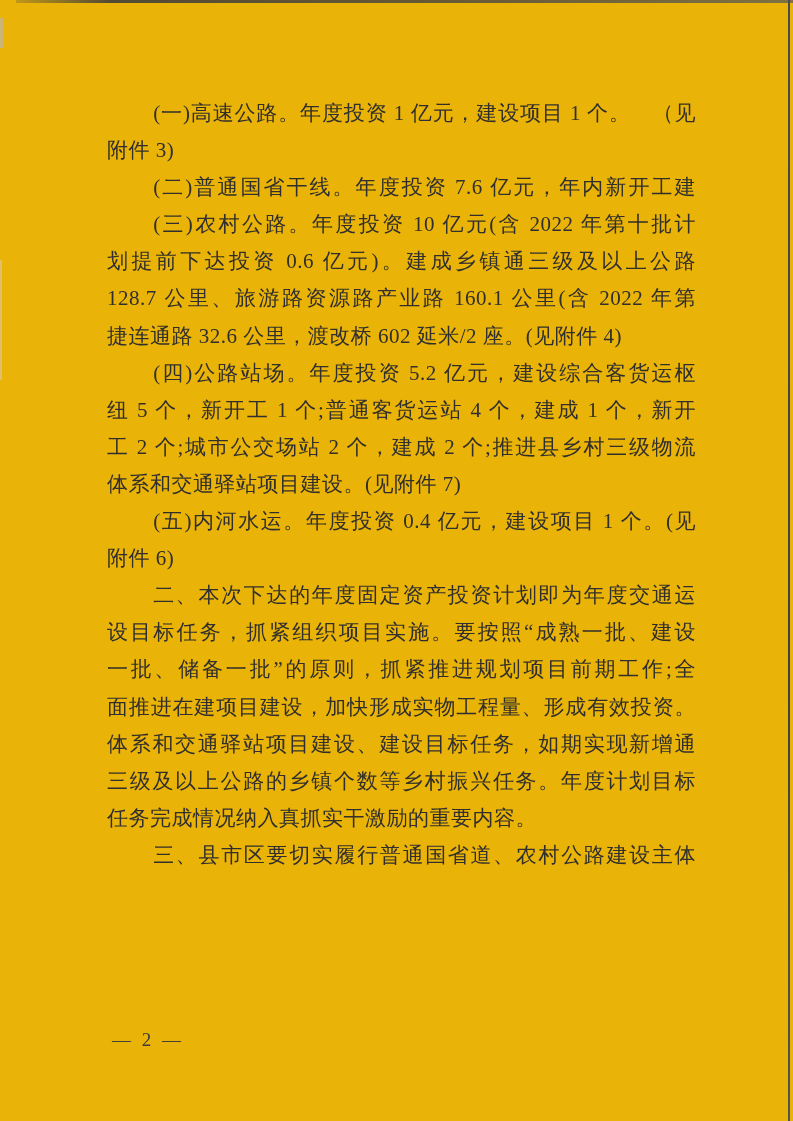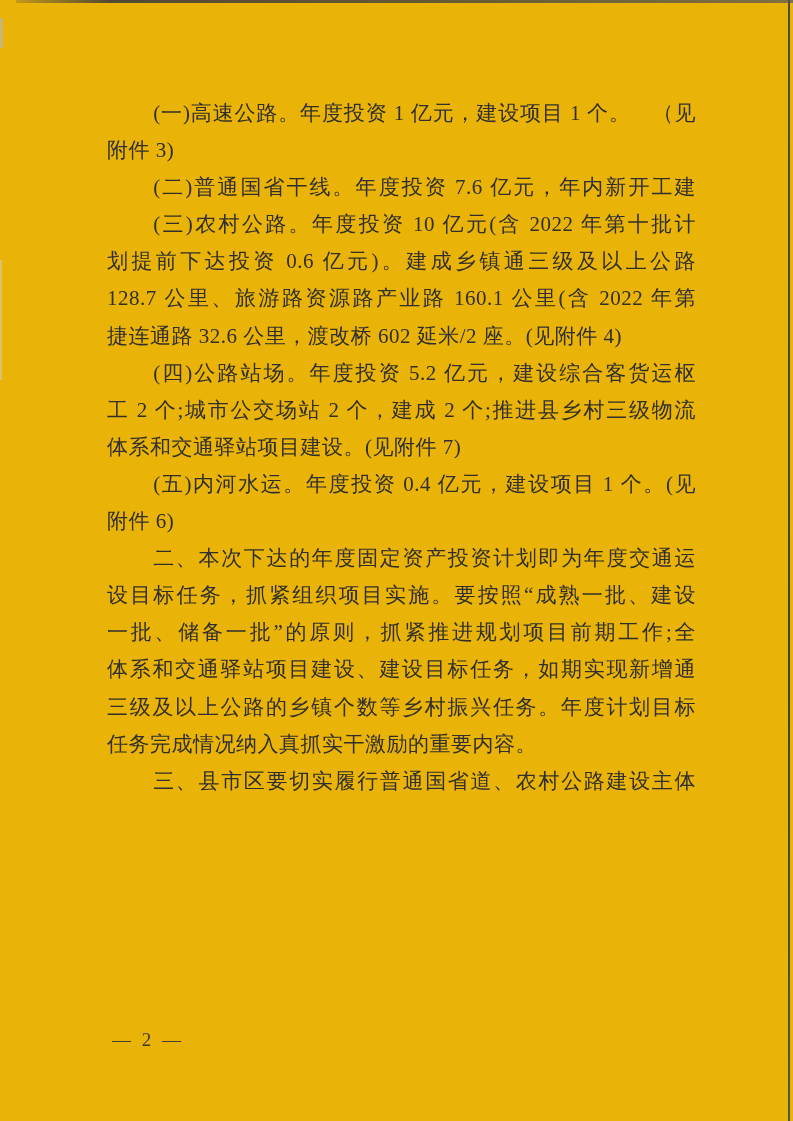--- a/index.html
+++ b/index.html
@@ -87,27 +87,29 @@
 
   <div class="text-block" id="lines-container">
       <div class="line indent justify">(一)高速公路。年度投资 1 亿元，建设项目 1 个。　（见</div>
       <div class="line">附件 3)</div>
       <div class="line indent justify">(二)普通国省干线。年度投资 7.6 亿元，年内新开工建</div>
       <div class="line indent justify">(三)农村公路。年度投资 10 亿元(含 2022 年第十批计</div>
       <div class="line justify">划提前下达投资 0.6 亿元)。建成乡镇通三级及以上公路</div>
       <div class="line justify">128.7 公里、旅游路资源路产业路 160.1 公里(含 2022 年第</div>
       <div class="line">捷连通路 32.6 公里，渡改桥 602 延米/2 座。(见附件 4)</div>
       <div class="line indent justify">(四)公路站场。年度投资 5.2 亿元，建设综合客货运枢</div>
+      <div class="line justify">纽 5 个，新开工 1 个;普通客货运站 4 个，建成 1 个，新开</div>
       <div class="line justify">工 2 个;城市公交场站 2 个，建成 2 个;推进县乡村三级物流</div>
       <div class="line">体系和交通驿站项目建设。(见附件 7)</div>
       <div class="line indent justify">(五)内河水运。年度投资 0.4 亿元，建设项目 1 个。(见</div>
       <div class="line">附件 6)</div>
       <div class="line indent justify">二、本次下达的年度固定资产投资计划即为年度交通运</div>
       <div class="line justify">设目标任务，抓紧组织项目实施。要按照“成熟一批、建设</div>
       <div class="line justify">一批、储备一批”的原则，抓紧推进规划项目前期工作;全</div>
+      <div class="line justify">面推进在建项目建设，加快形成实物工程量、形成有效投资。</div>
       <div class="line justify">体系和交通驿站项目建设、建设目标任务，如期实现新增通</div>
       <div class="line justify">三级及以上公路的乡镇个数等乡村振兴任务。年度计划目标</div>
       <div class="line">任务完成情况纳入真抓实干激励的重要内容。</div>
       <div class="line indent justify">三、县市区要切实履行普通国省道、农村公路建设主体</div>
     </div>
 
   <div class="footer">— 2 —</div>
 </div>
 
 </body></html>

